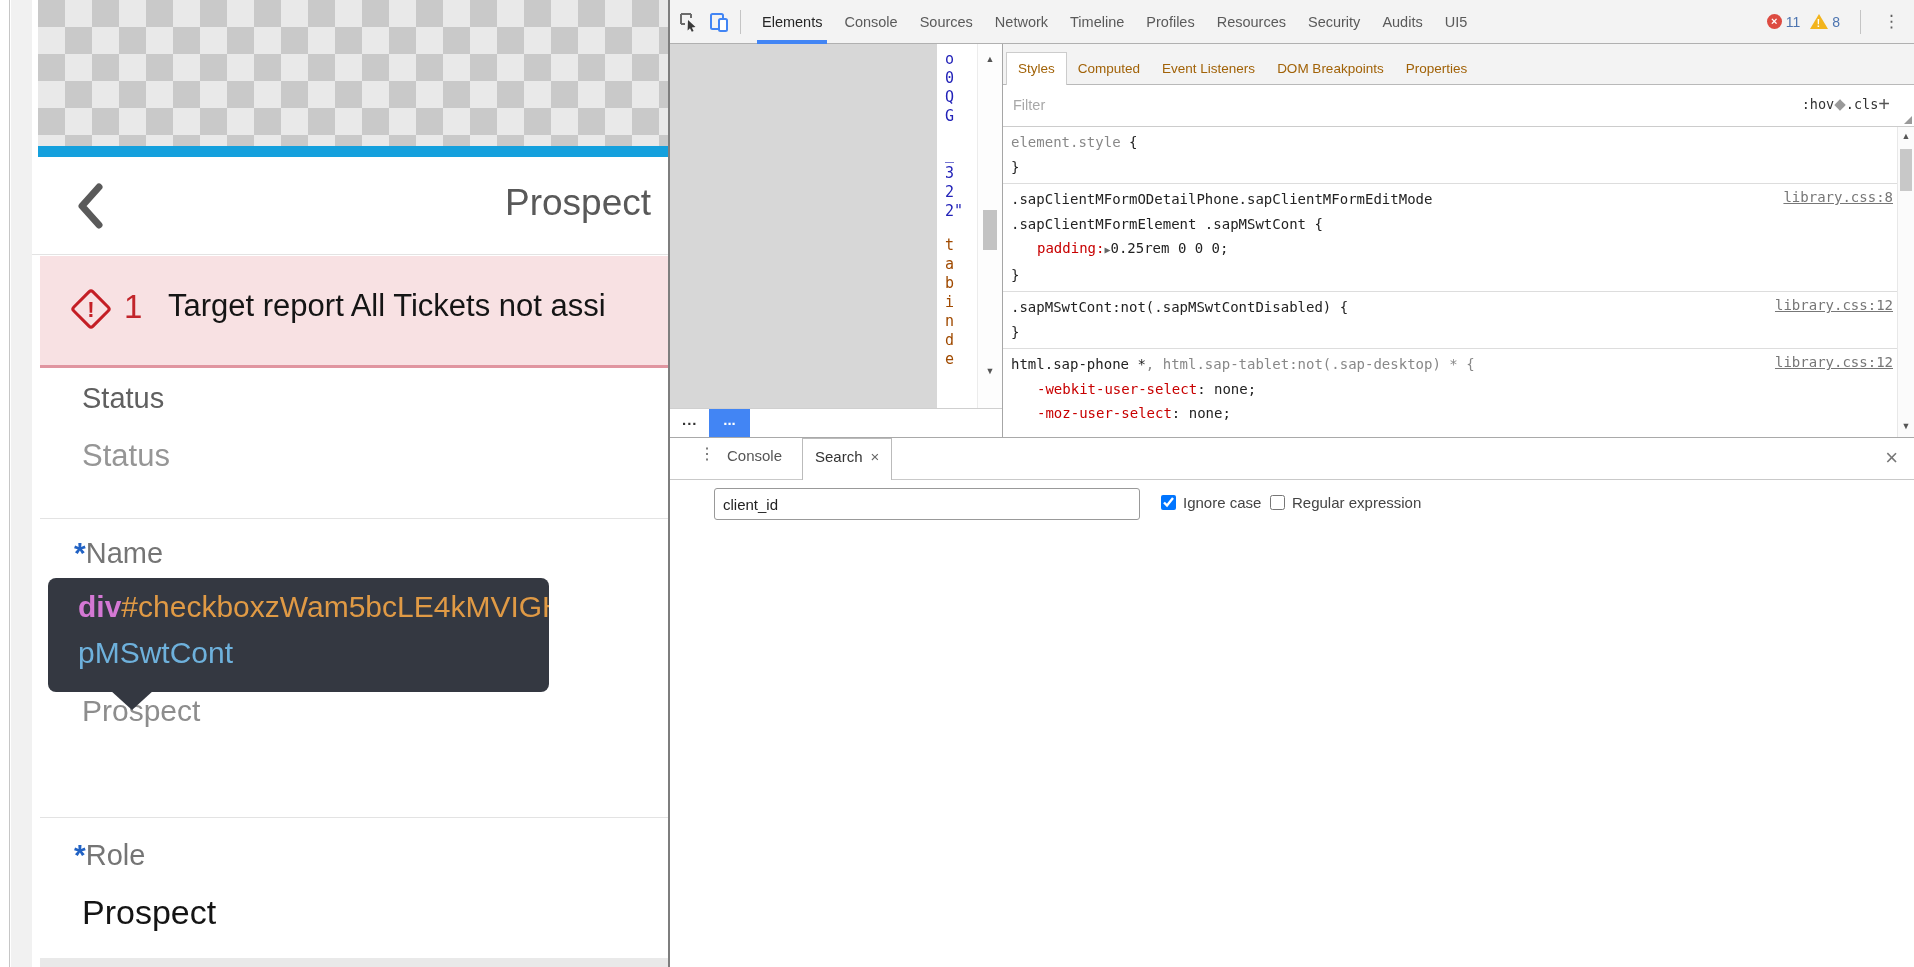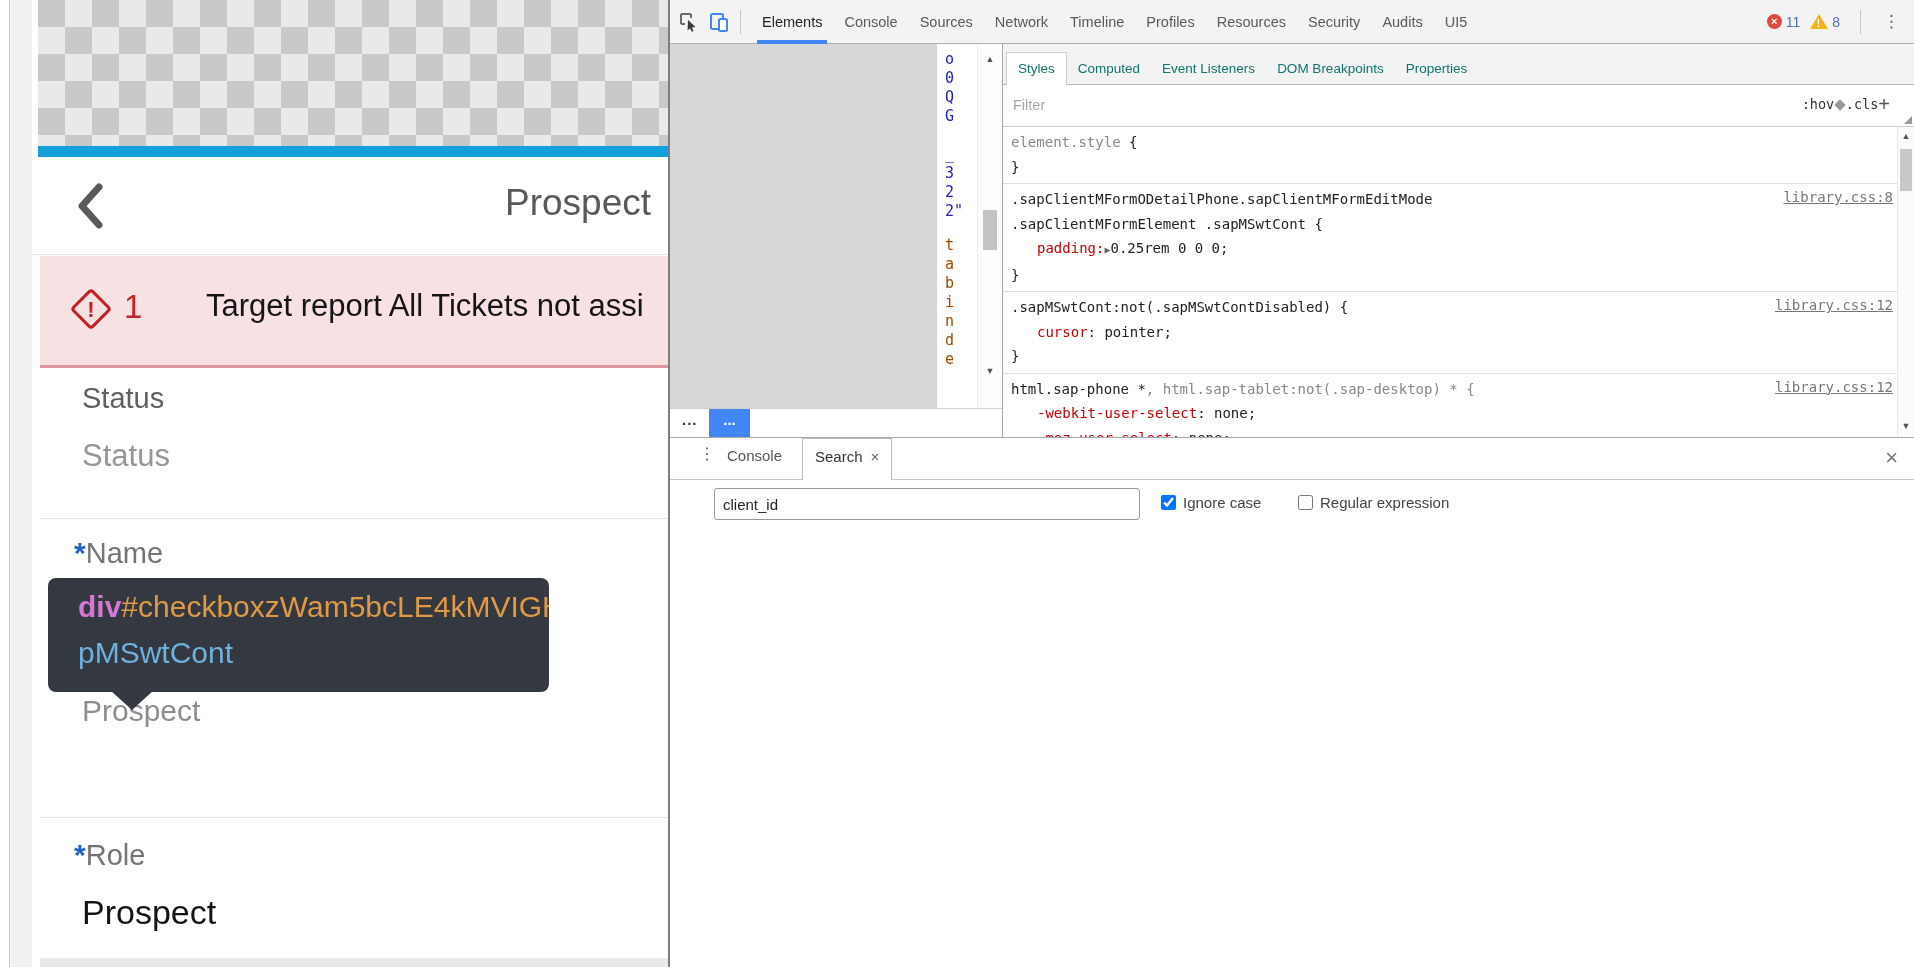--- a/index.html
+++ b/index.html
@@ -18,21 +18,21 @@
   .bluebar { position:absolute; left:6px; right:0; top:146px; height:11px; background:#14a0dd; }
 
   .app-header { position:absolute; left:0; right:0; top:157px; height:98px; background:#fff; border-bottom:1px solid #e3e3e3; }
   .back-chevron { position:absolute; left:44px; top:26px; width:28px; height:46px; }
   .app-title { position:absolute; left:473px; top:25px; font-size:37px; color:#595959; white-space:nowrap; }
 
   .error-banner { position:absolute; left:8px; right:0; top:256px; height:112px; background:#f8e1e3; border-bottom:3px solid #e095a0; overflow:hidden; }
   .err-diamond { position:absolute; left:36px; top:38px; width:30px; height:30px; border:3px solid #c41e25; transform:rotate(45deg); border-radius:4px; }
   .err-diamond span { position:absolute; left:0; top:0; width:100%; height:100%; transform:rotate(-45deg); color:#c41e25; font-weight:bold; font-size:22px; text-align:center; line-height:26px; }
   .err-count { position:absolute; left:84px; top:32px; font-size:33px; color:#c2252b; }
-  .err-msg { position:absolute; left:128px; top:32px; font-size:31px; color:#151515; white-space:nowrap;margin-left:38px; }
+  .err-msg { position:absolute; left:128px; top:32px; font-size:31px; color:#151515; white-space:nowrap; }
 
   .lbl { position:absolute; font-size:29px; color:#606060; white-space:nowrap; }
   .val-gray { position:absolute; font-size:31px; color:#969696; white-space:nowrap; }
   .req-star { color:#2162c4; font-weight:bold; font-size:30px; }
   .divider { position:absolute; left:8px; right:0; height:1px; background:#e3e3e3; }
 
   .inspect-tooltip { position:absolute; left:16px; top:578px; width:501px; height:114px; background:#343841; border-radius:8px; overflow:hidden; z-index:3; }
   .inspect-tooltip .tt-line { position:absolute; left:30px; white-space:nowrap; font-size:30px; }
   .tt-tag { color:#d478d4; font-weight:bold; }
   .tt-id { color:#e09a45; }
@@ -78,21 +78,21 @@
   .sb-arrow { position:absolute; left:0; width:100%; text-align:center; font-size:9px; color:#555; }
   .dom-scrollbar .up { top:10px; }
   .dom-scrollbar .down { top:322px; }
   .dom-thumb { position:absolute; left:5px; top:166px; width:14px; height:40px; background:#c3c3c3; }
   .dom-crumbbar { position:absolute; left:0; right:0; bottom:0; height:29px; background:#fff; border-top:1px solid #cfcfcf; }
   .crumb-dots { position:absolute; left:12px; top:2px; font-size:15px; font-weight:bold; color:#333; letter-spacing:1px; }
   .crumb-blue { position:absolute; left:39px; top:0; width:41px; height:28px; background:#4285f4; color:#fff; text-align:center; font-size:15px; font-weight:bold; line-height:22px; cursor:pointer; }
 
   .styles-pane { position:absolute; left:332px; right:0; top:0; bottom:0; background:#fff; border-left:1px solid #a6a6a6; }
   .styles-tabs { position:absolute; left:0; right:0; top:0; height:41px; background:#f3f3f3; border-bottom:1px solid #b9b9b9; display:flex; align-items:flex-end; padding-left:3px; }
-  .s-tab { font-size:13.5px; color:#0f766e; padding:8px 11px; cursor:pointer; white-space:nowrap; }
+  .s-tab { font-size:13.5px; color:#a16207; padding:8px 11px; cursor:pointer; white-space:nowrap; }
   .s-tab.selected { background:#fff; border:1px solid #ccc; border-bottom:none; margin-bottom:-1px; padding-bottom:9px; }
 
   .filter-row { position:absolute; left:0; right:0; top:41px; height:42px; border-bottom:1px solid #ccc; }
   .filter-ph { position:absolute; left:10px; top:12px; font-size:14.5px; color:#a8a8a8; }
   .filter-right { position:absolute; right:24px; top:10px; display:flex; align-items:center; gap:0; }
   .mono-btn { font-family:"DejaVu Sans Mono", monospace; font-size:13.5px; color:#333; cursor:pointer; }
   .diamond-icon { color:#9a9a9a; font-size:15px; cursor:pointer; }
   .plus-icon { font-size:20px; color:#555; cursor:pointer; line-height:16px; }
   .corner-resizer { position:absolute; right:2px; bottom:2px; width:0; height:0; border-left:8px solid transparent; border-bottom:8px solid #9a9a9a; }
 
@@ -117,21 +117,21 @@
   .drawer-tab-console { position:absolute; left:57px; top:9px; font-size:15px; color:#555; cursor:pointer; }
   .drawer-tab-search { position:absolute; left:132px; top:0; height:42px; background:#fff; border:1px solid #bbb; border-bottom:none; padding:9px 12px 0 12px; font-size:15px; color:#333; cursor:pointer; }
   .tab-close-x { color:#666; margin-left:8px; cursor:pointer; }
   .drawer-close { position:absolute; right:16px; top:7px; font-size:22px; color:#777; cursor:pointer; }
 
   .search-toolbar { position:absolute; left:0; right:0; top:42px; height:50px;margin-left:36px; }
   .search-input { position:absolute; left:8px; top:8px; width:426px; height:32px; border:1px solid #999; border-radius:3px; font-size:15px; color:#222; padding-left:8px; font-family:"Liberation Sans", sans-serif; }
   .chk-group { position:absolute; top:14px; display:flex; align-items:center; font-size:15px; color:#444; }
   .chk-group input { width:15px; height:15px; margin-right:7px; }
   .chk-ignore { left:455px; }
-  .chk-regex { left:592px; }
+  .chk-regex { left:564px; }
 
   .drawer-bottom-strip { position:absolute; left:0; right:0; bottom:0; height:26px; background:#ededed; border-top:1px solid #b3b3b3; }
   .watermark { position:absolute; right:8px; top:3px; font-size:17px; color:#bcbcbc; }
 </style>
 </head>
 <body>
 
 <div class="stage">
 
   <div class="app-pane">
@@ -280,21 +280,20 @@
           <div class="rule">
             <a class="css-link">library.css:8</a>
             <div class="ln">.sapClientMFormODetailPhone.sapClientMFormEditMode</div>
             <div class="ln">.sapClientMFormElement .sapMSwtCont {</div>
             <div class="ln prop"><span class="prop-name">padding:</span><span class="expander">▶</span><span>0.25rem 0 0 0;</span></div>
             <div class="ln"><span>}</span></div>
           </div>
           <div class="rule">
             <a class="css-link">library.css:12</a>
             <div class="ln">.sapMSwtCont:not(.sapMSwtContDisabled) {</div>
-            <div class="ln prop"><span class="prop-name">cursor</span><span>: </span><span>pointer;</span></div>
             <div class="ln"><span>}</span></div>
           </div>
           <div class="rule">
             <a class="css-link">library.css:12</a>
             <div class="ln"><span>html.sap-phone *</span><span class="gray">, html.sap-tablet:not(.sap-desktop) * {</span></div>
             <div class="ln prop"><span class="prop-name">-webkit-user-select</span><span>: </span><span>none;</span></div>
             <div class="ln prop"><span class="prop-name">-moz-user-select</span><span>: </span><span>none;</span></div>
           </div>
         </div>
 

